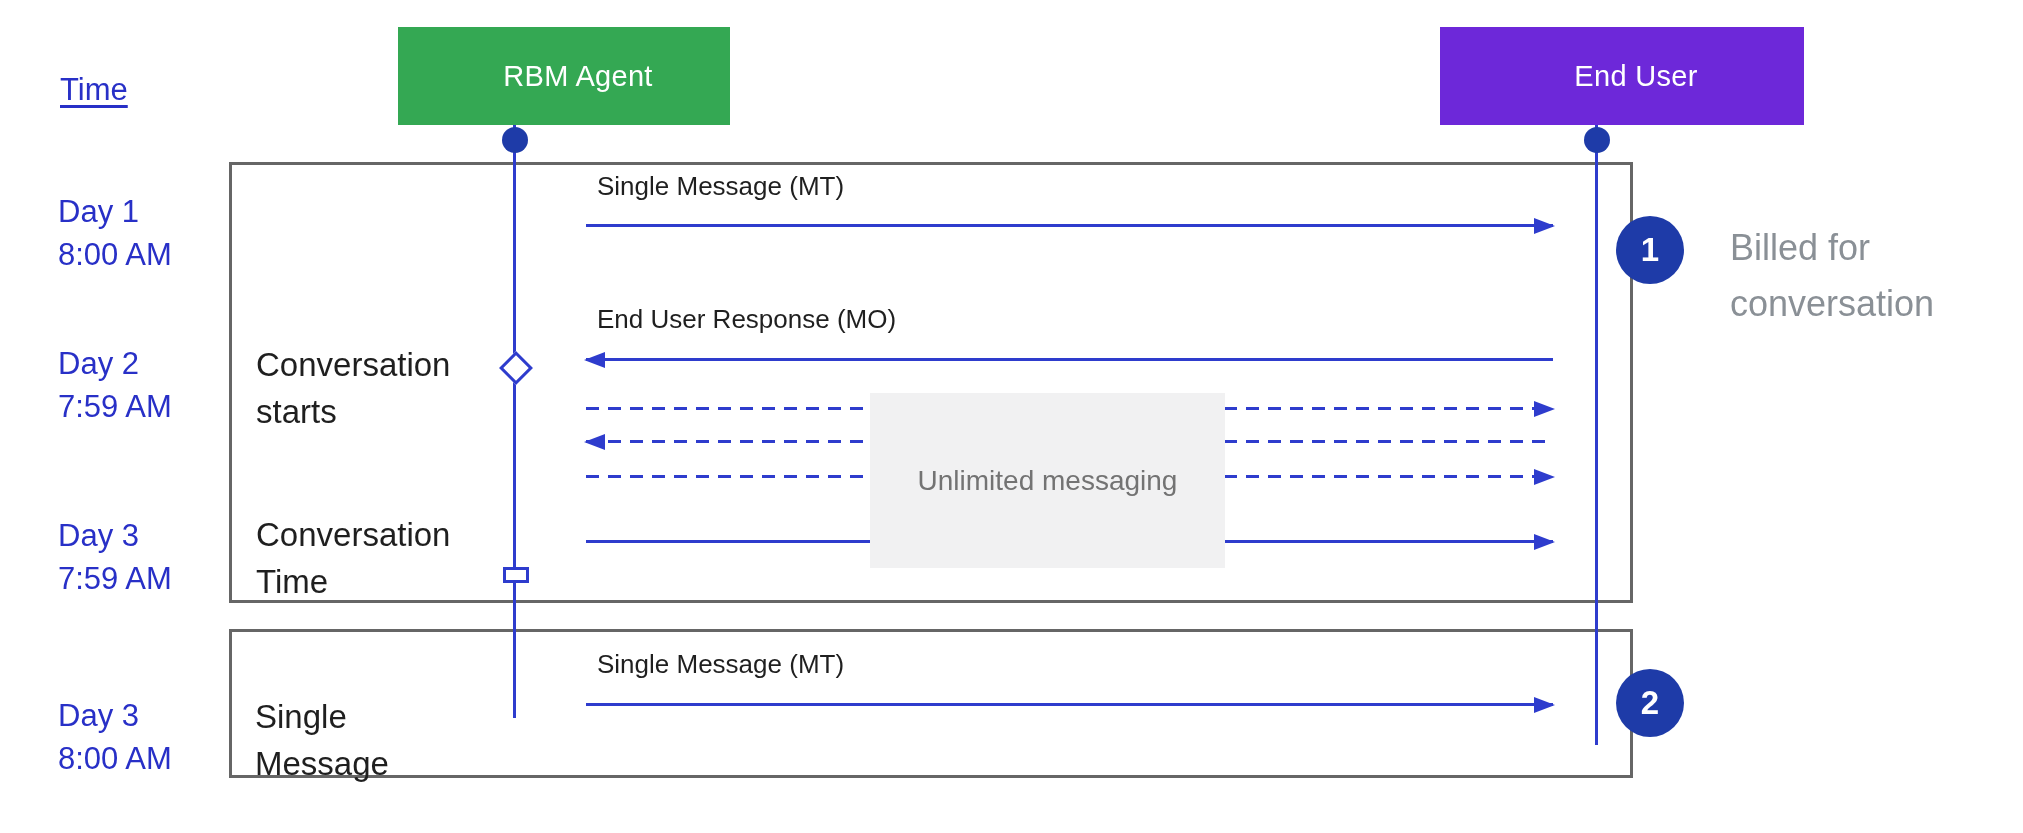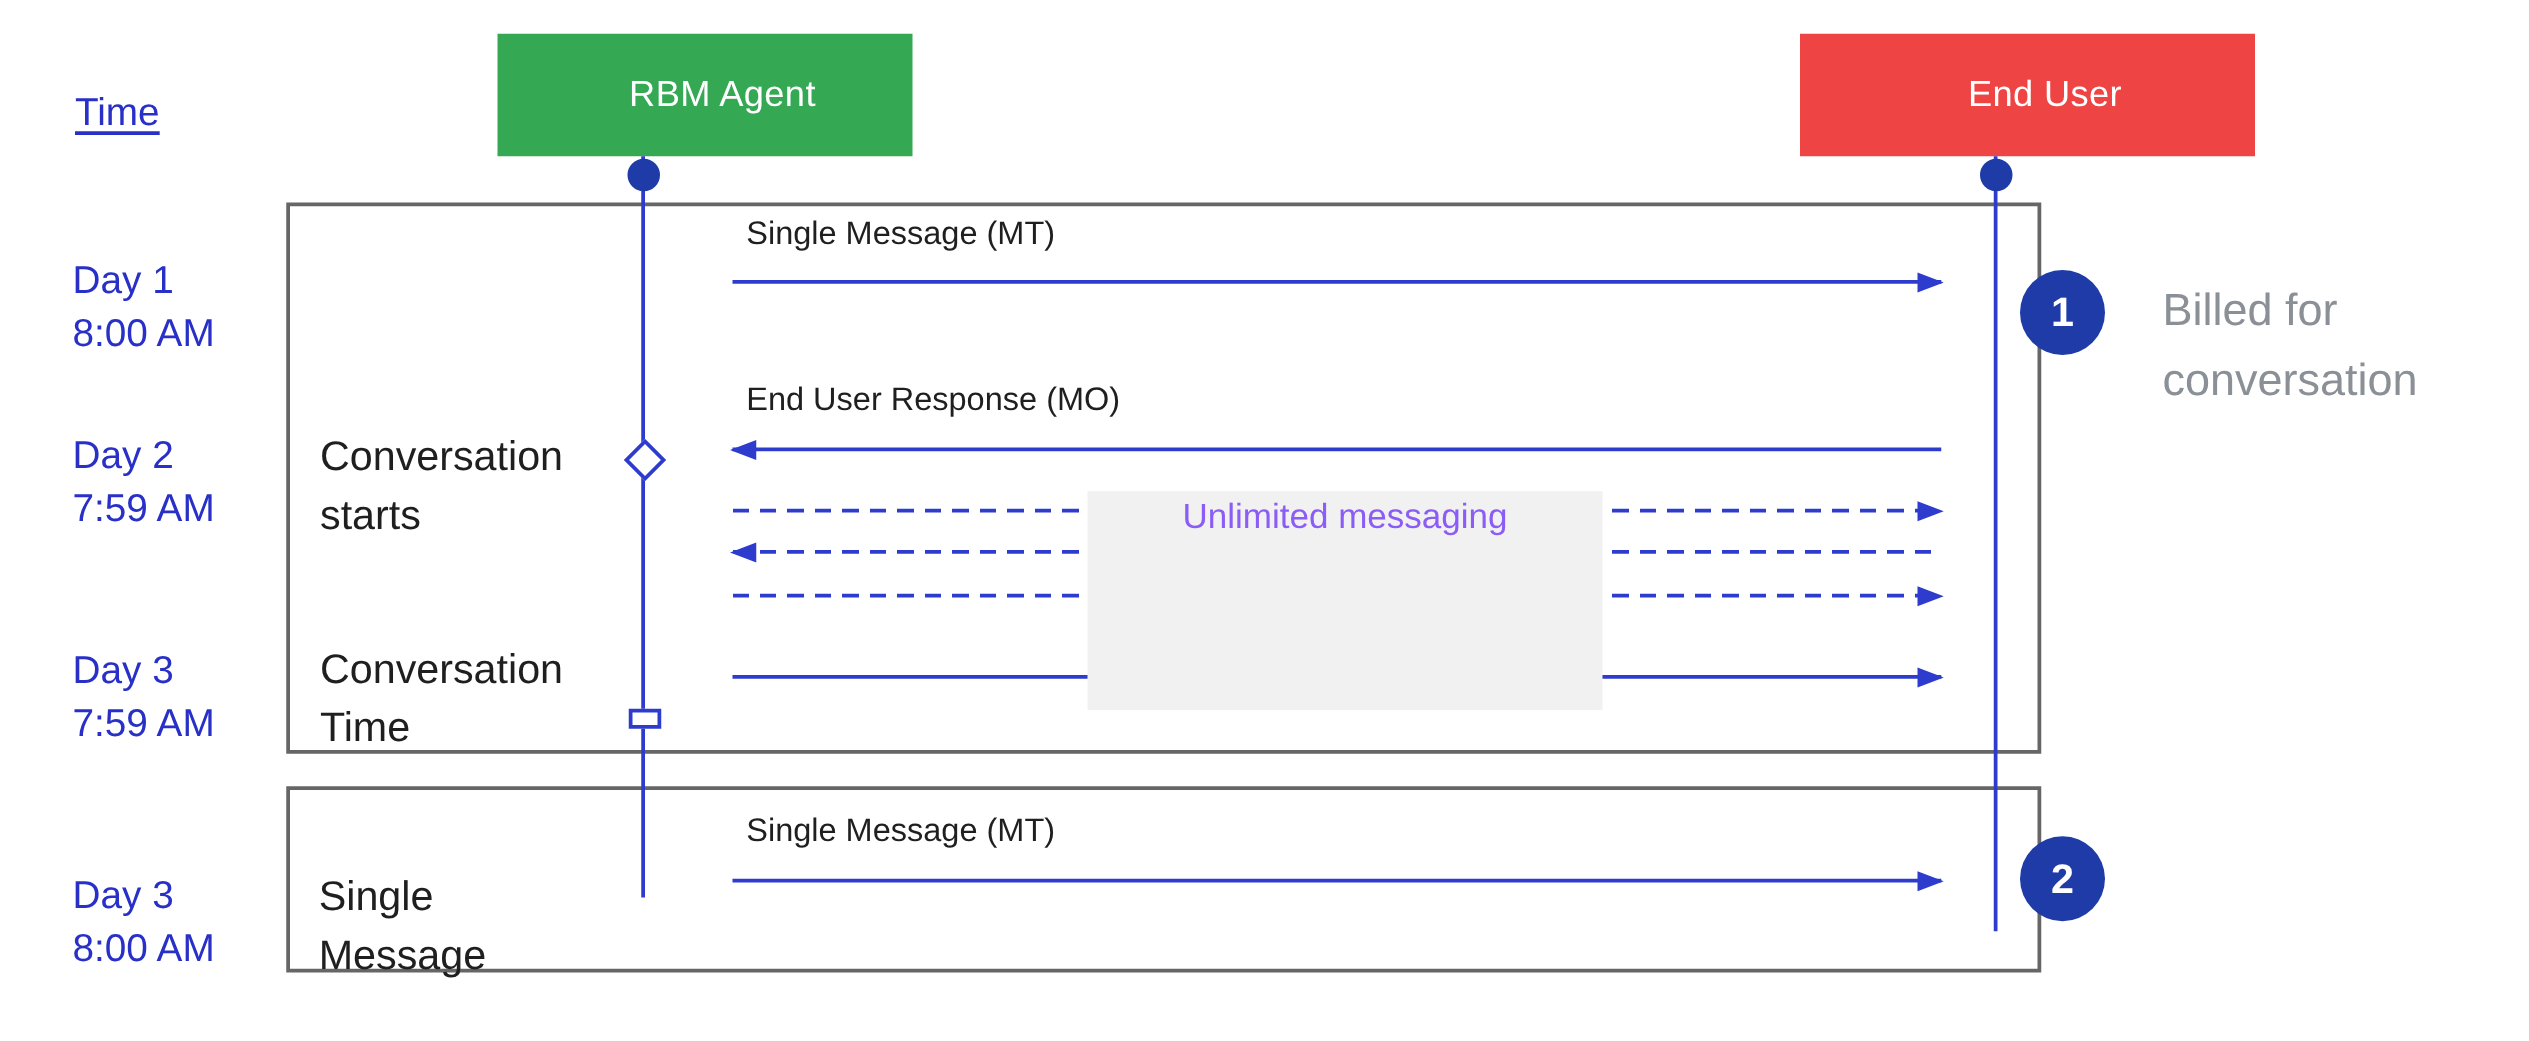--- a/index.html
+++ b/index.html
@@ -6,21 +6,21 @@
   .canvas{
     position:relative;width:2023px;height:833px;background:#ffffff;
     font-family:"Liberation Sans",sans-serif;overflow:hidden;
   }
   
   .actor{
     position:absolute;top:27px;height:98px;display:flex;align-items:center;justify-content:center;
     color:#ffffff;font-size:29px;letter-spacing:.3px;padding-left:28px;
   }
   .actor.agent{left:398px;width:304px;background:#34a853;}
-  .actor.user{left:1440px;width:336px;background:#ef4444;}
+  .actor.user{left:1440px;width:336px;background:#6d28d9;}
   
   .lifeline{position:absolute;width:3px;background:#2e3ccd;z-index:3;}
   .lifeline.agent{left:513px;top:125px;height:593px;}
   .lifeline.user{left:1595px;top:125px;height:620px;}
   .dot{position:absolute;width:26px;height:26px;border-radius:50%;background:#1e3ba8;z-index:4;}
   .dot.agent{left:502px;top:127px;}
   .dot.user{left:1584px;top:127px;}
   .diamond{
     position:absolute;left:504px;top:356px;width:18px;height:18px;background:#fff;
     border:3px solid #2e3ccd;transform:rotate(45deg);z-index:4;
@@ -44,27 +44,27 @@
   .arrow.head-left::before{
     content:"";position:absolute;left:-2px;top:-6px;width:0;height:0;
     border-top:8px solid transparent;border-bottom:8px solid transparent;border-right:21px solid #2e3ccd;
   }
   
   .time-label{
     position:absolute;left:60px;top:72px;font-size:31px;color:#2830c7;
     text-decoration:underline;text-underline-offset:5px;
   }
   .timestamp{position:absolute;left:58px;font-size:31px;line-height:43px;color:#2830c7;white-space:pre;}
-  .ts1{top:190px;margin-top:12px;} .ts2{top:342px;} .ts3{top:514px;} .ts4{top:694px;}
+  .ts1{top:190px;} .ts2{top:342px;} .ts3{top:514px;} .ts4{top:694px;}
   .msg-label{position:absolute;font-size:26px;color:#1f1f1f;white-space:nowrap;z-index:2;}
   .milestone{position:absolute;left:256px;font-size:33px;line-height:47px;color:#1f1f1f;z-index:2;}
   .note{
-    position:absolute;left:870px;top:393px;width:412px;height:175px;background:#f1f1f2;z-index:5;
-    display:flex;flex-direction:column;align-items:center;
-    font-size:28px;line-height:40px;color:#8b5cf6;text-align:center;
+    position:absolute;left:870px;top:393px;width:355px;height:175px;background:#f1f1f2;z-index:5;
+    display:flex;flex-direction:column;align-items:center;justify-content:center;
+    font-size:28px;line-height:40px;color:#737373;text-align:center;
   }
   .badge{
     position:absolute;left:1616px;width:68px;height:68px;border-radius:50%;background:#1e3ba8;z-index:6;
     display:flex;align-items:center;justify-content:center;color:#fff;font-size:33px;font-weight:bold;
   }
   .badge.b1{top:216px;} .badge.b2{top:669px;}
   .annotation{position:absolute;left:1730px;font-size:36px;line-height:56px;color:#8a9096;z-index:2;}
   .ann1{top:220px;} .ann2{top:664px;}
 </style>
 </head>

